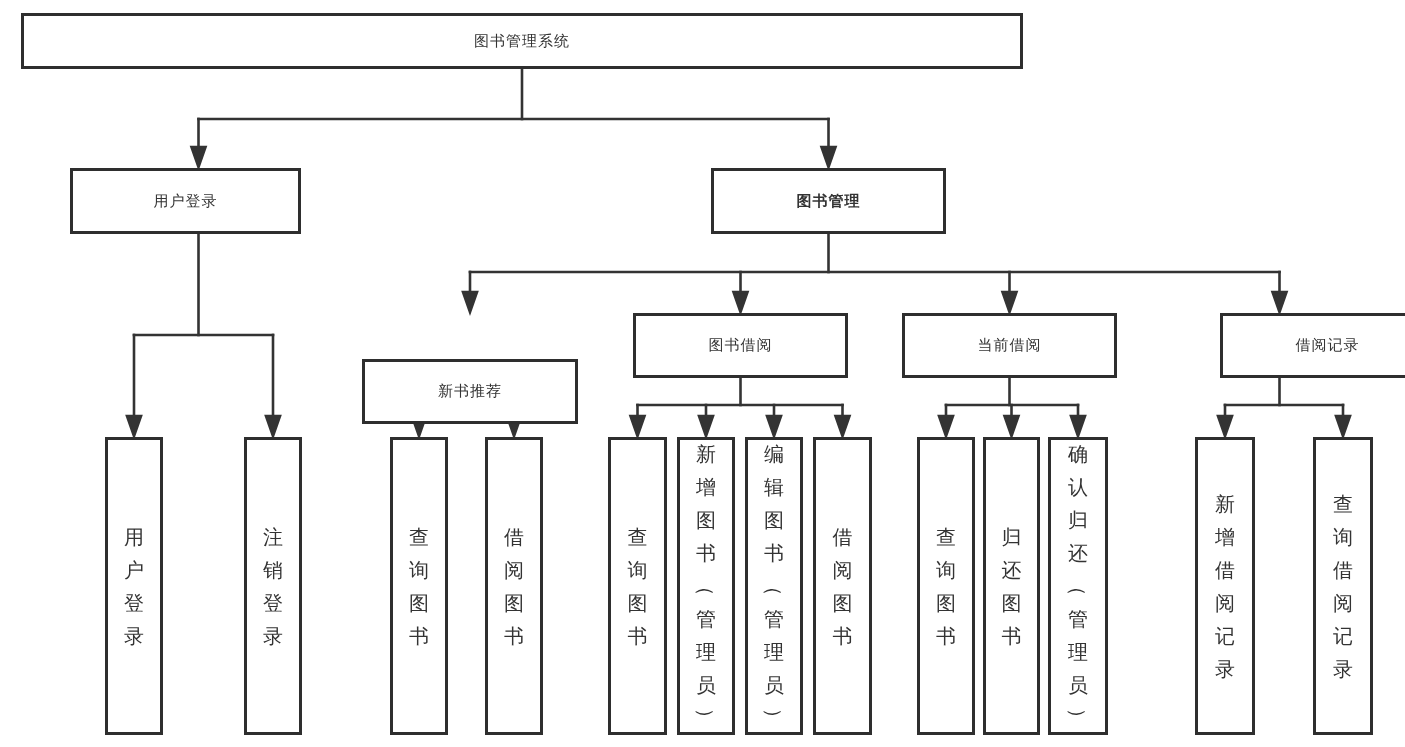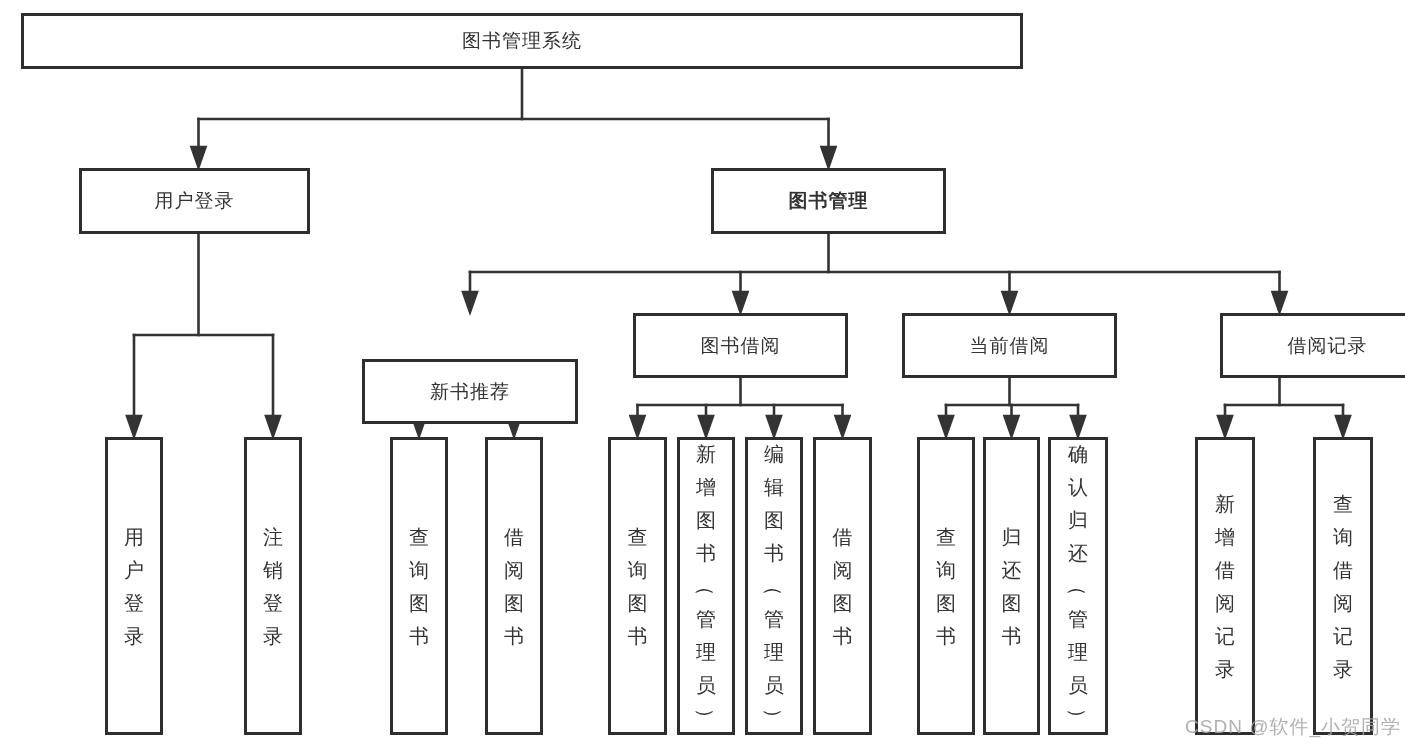--- a/index.html
+++ b/index.html
@@ -23,21 +23,21 @@
     box-sizing: border-box;
     background: #ffffff;
     border: 3px solid #2e2e2e;
     color: #333333;
     display: flex;
     align-items: center;
     justify-content: center;
     z-index: 2;
   }
   #nodes .node.h {
-    font-size: 19px;
+    font-size: 15px;
     letter-spacing: 1px;
     white-space: nowrap;
   }
   #nodes .node.v {
     flex-direction: column;
     justify-content: center;
     gap: 13px;
     font-size: 20px;
   }
   #nodes .node.v span {
@@ -115,21 +115,21 @@
         <line x1="1279.5" y1="378" x2="1279.5" y2="405"></line>
         <line x1="1225" y1="405" x2="1343" y2="405"></line>
         <line x1="1225" y1="405" x2="1225" y2="423"></line>
         <polygon points="1218,416 1232,416 1225,436"></polygon>
         <line x1="1343" y1="405" x2="1343" y2="423"></line>
         <polygon points="1336,416 1350,416 1343,436"></polygon>
       </g>
     </svg>
   <div id="nodes">
       <div class="node h" style="left: 21px; top: 13px; width: 1002px; height: 56px;">图书管理系统</div>
-      <div class="node h" style="left: 79px; top: 168px; width: 231px; height: 66px;">用户登录</div>
+      <div class="node h" style="left: 70px; top: 168px; width: 231px; height: 66px;">用户登录</div>
       <div class="node h" style="left: 711px; top: 168px; width: 235px; height: 66px; font-weight: bold;">图书管理</div>
       <div class="node h" style="left: 362px; top: 313px; width: 216px; height: 65px; margin-top: 46px;">新书推荐</div>
       <div class="node h" style="left: 633px; top: 313px; width: 215px; height: 65px;">图书借阅</div>
       <div class="node h" style="left: 902px; top: 313px; width: 215px; height: 65px;">当前借阅</div>
       <div class="node h" style="left: 1172px; top: 313px; width: 215px; height: 65px; margin-left: 48px;">借阅记录</div>
       <div class="node v" style="left: 105px; top: 437px; width: 58px; height: 298px;">
         <span>用</span>
         <span>户</span>
         <span>登</span>
         <span>录</span>
@@ -219,14 +219,13 @@
       </div>
       <div class="node v" style="left: 1313px; top: 437px; width: 60px; height: 298px;">
         <span>查</span>
         <span>询</span>
         <span>借</span>
         <span>阅</span>
         <span>记</span>
         <span>录</span>
       </div>
     </div>
-  <div class="watermark">CSDN @软件_小贺同学</div>
 </div>
 
 </body></html>

